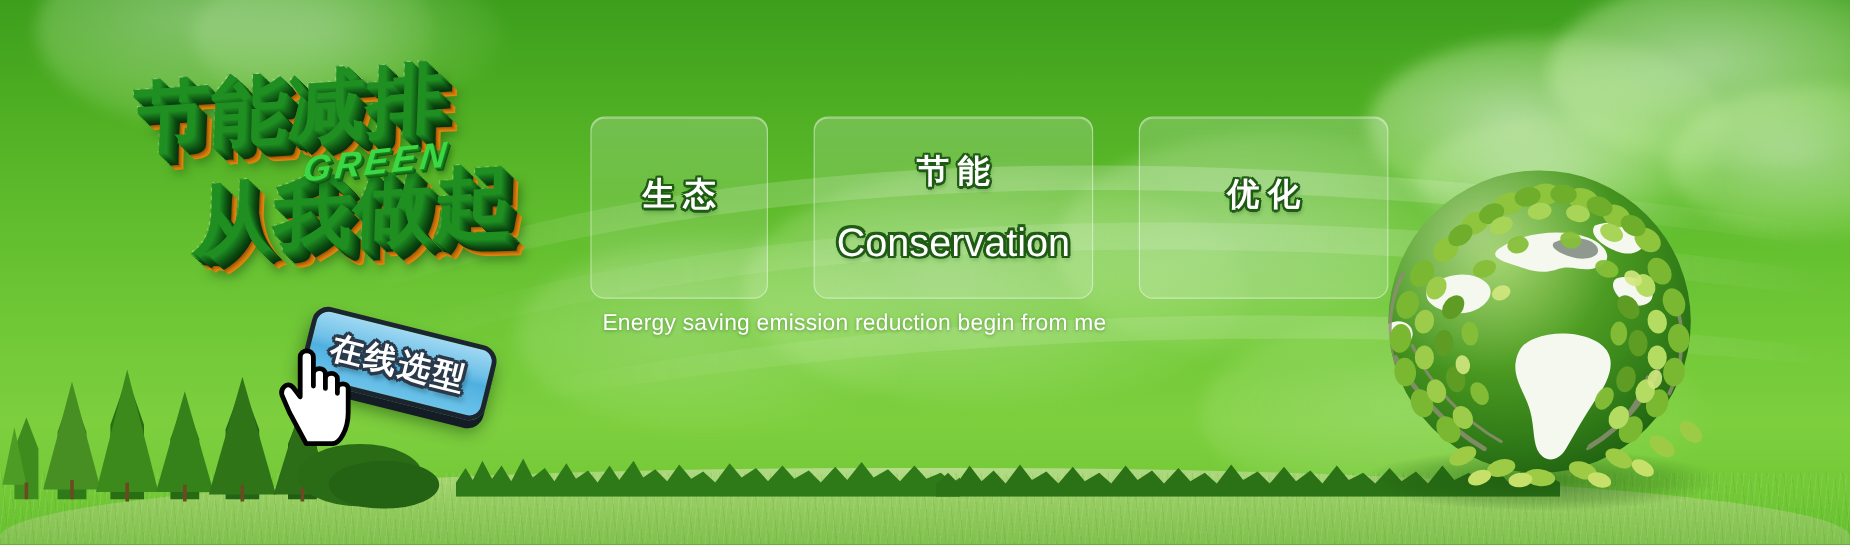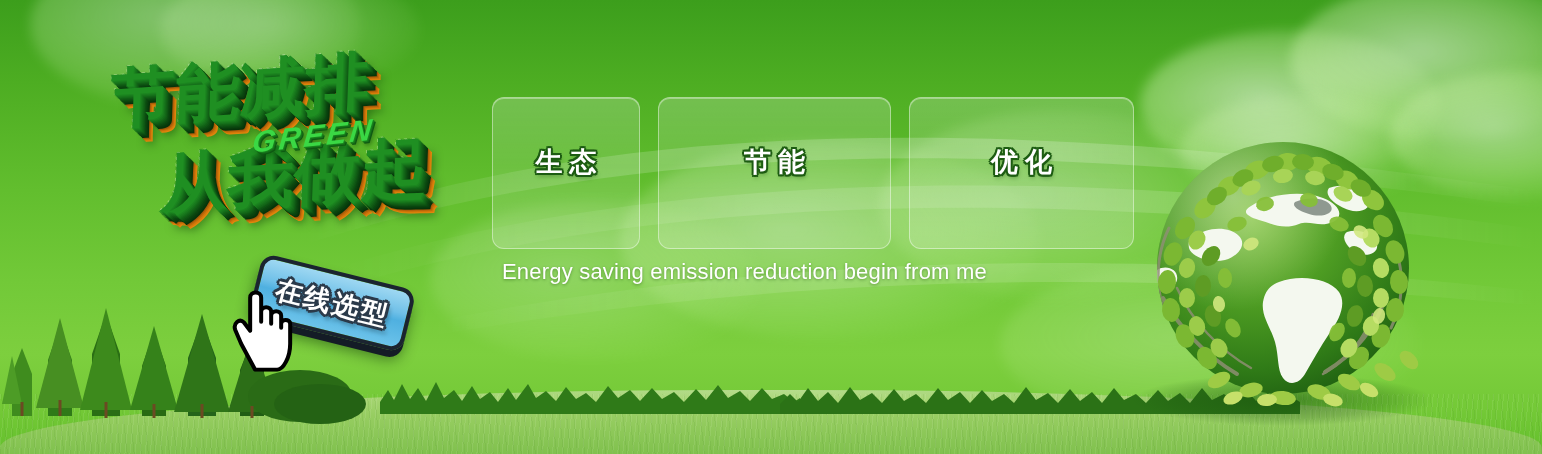--- a/index.html
+++ b/index.html
@@ -180,37 +180,37 @@
   }
 
   
   #cards {
     position: absolute;
     left: 492px;
     top: 97px;
     height: 152px;
     display: flex;
     align-items: stretch;
-    gap: 18px;
+    gap: 38px;
   }
   .card {
     border: 1px solid rgba(255,255,255,.42);
     border-radius: 12px;
     background: linear-gradient(to bottom, rgba(255,255,255,.20) 0%, rgba(255,255,255,.10) 45%, rgba(255,255,255,.17) 100%);
     box-shadow: inset 0 1px 0 rgba(255,255,255,.35);
     display: flex;
     flex-direction: column;
     align-items: center;
     justify-content: center;
     padding: 0 16px;
     box-sizing: border-box;
   }
   .card-1 { width: 148px; }
   .card-2 { width: 233px; }
-  .card-3 { width: 225px; }
+  .card-3 { width: 208px; }
 
   .card-cn {
     font-size: 27px;
     font-weight: bold;
     color: #ffffff;
     letter-spacing: 7px;
     text-indent: 7px;
     margin-bottom: 22px;
     white-space: nowrap;
     text-shadow: -1.6px -1.6px 0 #1d5c12, 1.6px -1.6px 0 #1d5c12, -1.6px 1.6px 0 #1d5c12, 1.6px 1.6px 0 #1d5c12,
@@ -225,21 +225,21 @@
     text-shadow: -1.8px -1.8px 0 #1d5c12, 1.8px -1.8px 0 #1d5c12, -1.8px 1.8px 0 #1d5c12, 1.8px 1.8px 0 #1d5c12,
                  0 2.4px 0 #1d5c12, 2.4px 0 0 #1d5c12, 0 -2.4px 0 #1d5c12, -2.4px 0 0 #1d5c12,
                  1px 3px 4px rgba(10,50,0,.4);
   }
 
   
   #tagline {
     position: absolute;
     left: 502px;
     top: 259px;
-    font-size: 22px;
+    font-size: 19px;
     color: #ffffff;
     letter-spacing: .2px;
     text-shadow: 0 1px 3px rgba(20,70,0,.45);
     white-space: nowrap;
   }
 
   
   #globe-wrap {
     position: absolute;
     left: 1133px;
@@ -346,20 +346,21 @@
       <path d="M24 84 L10 58 L4 44 C2 38 8 32 13 37 L19 45 L19 12 C19 5 30 5 30 12 L30 36 L30 26 C30 20 40 20 40 26 L40 38 L40 30 C40 24 50 24 50 30 L50 42 L50 38 C50 33 59 33 59 38 L59 58 C59 72 52 84 46 84 Z" fill="#ffffff" stroke="#000000" stroke-width="4" stroke-linejoin="round"></path>
     </svg>
   </div>
 
   <div id="cards">
     <div class="card card-1">
       <div class="card-cn">生态</div>
     </div>
     <div class="card card-2">
       <div class="card-cn">节能</div>
+      <div class="card-en">Conservation</div>
     </div>
     <div class="card card-3">
       <div class="card-cn">优化</div>
     </div>
   </div>
 
   <div id="tagline">Energy saving emission reduction begin from me</div>
 
   <div id="globe-wrap">
     <svg width="300" height="306" viewBox="0 0 300 306">

